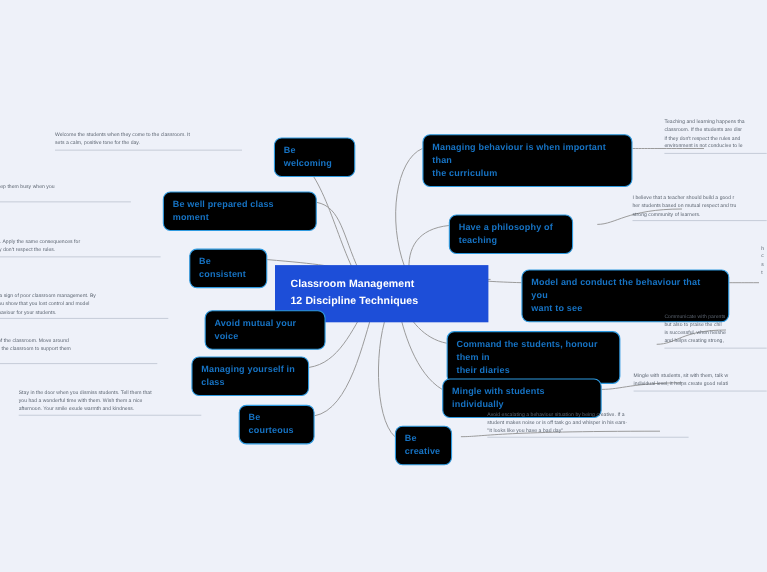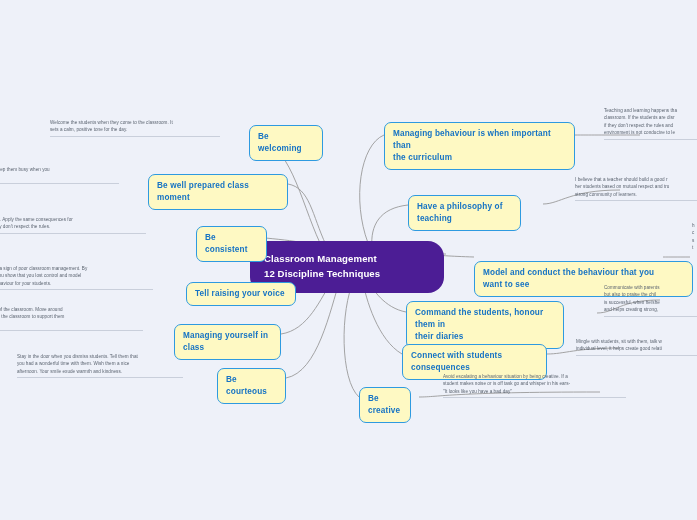--- a/index.html
+++ b/index.html
@@ -23,36 +23,36 @@
   #connectors {
     position: absolute;
     left: 0; top: 0;
     width: 697px;
     height: 520px;
     pointer-events: none;
   }
   .node {
     position: absolute;
     box-sizing: border-box;
-    background: #fef9c3;
+    background: #000000;
     border: 1.6px solid #2e9ae0;
     border-radius: 7px;
     color: #1673c4;
     font-size: 8.2px;
     font-weight: bold;
     line-height: 1.45;
     letter-spacing: 0.02em;
     padding: 5px 8px;
     white-space: pre-line;
     box-shadow: 0 0 0 0 rgba(0,0,0,0);
   }
   .node.central {
-    background: #4c1d95;
+    background: #1d4ed8;
     border: none;
-    border-radius: 16px;
+    border-radius: 0;
     color: #ffffff;
     font-size: 9.6px;
     line-height: 1.55;
     padding: 11px 14px;
     letter-spacing: 0.01em;
   }
   .note {
     position: absolute;
     box-sizing: border-box;
     color: #5b6470;
@@ -98,25 +98,25 @@
 12 Discipline Techniques</div>
 
   <div class="node" style="left:249px; top:125px; width:74px;">Be welcoming</div>
   <div class="note" style="left:50px; top:119px; width:170px;">Welcome the students when they come to the classroom. It
 sets a calm, positive tone for the day.</div>
 
   <div class="node" style="left:148px; top:174px; width:140px;">Be well prepared class moment</div>
   <div class="note" style="left:-28px; top:166px; width:147px;">material to keep them busy when you
 g</div>
 
-  <div class="node" style="left:172px; top:226px; width:71px;margin-left:24px;">Be consistent</div>
+  <div class="node" style="left:172px; top:226px; width:71px;">Be consistent</div>
   <div class="note" style="left:-30px; top:216px; width:176px;">stent is crucial. Apply the same consequences for
 ents when they don't respect the rules.</div>
 
-  <div class="node" style="left:186px; top:282px; width:110px;">Tell raising your voice</div>
+  <div class="node" style="left:186px; top:282px; width:110px;">Avoid mutual your voice</div>
   <div class="note" style="left:-32px; top:265px; width:185px;">ng the voice is a sign of poor classroom management. By
 g at students you show that you lost control and model
 appropriate behaviour for your students.</div>
 
   <div class="node" style="left:174px; top:324px; width:107px;">Managing yourself in class</div>
   <div class="note" style="left:-34px; top:306px; width:177px;">ng only in front of the classroom. Move around
 king,  navigate in the classroom to support them
 ing on a task.</div>
 
   <div class="node" style="left:217px; top:368px; width:69px;">Be courteous</div>
@@ -129,35 +129,35 @@
   <div class="note" style="left:604px; top:107px; width:120px;">Teaching and learning happens tha
 classroom. If the students are disr
 if they don't respect the rules and
 environment is not conducive to le</div>
 
   <div class="node" style="left:408px; top:195px; width:113px;">Have a philosophy of teaching</div>
   <div class="note" style="left:575px; top:176px; width:136px;">I believe that  a teacher should build a good r
 her students based on mutual respect and tru
 strong community of learners.</div>
 
-  <div class="node" style="left:474px; top:261px; width:219px;">Model and conduct the behaviour that you
+  <div class="node" style="left:474px; top:245px; width:189px;">Model and conduct the behaviour that you
 want to see</div>
   <div class="note" style="left:692px; top:222px; width:40px; border-bottom:none;">h
 c
 s
 t</div>
 
   <div class="node" style="left:406px; top:301px; width:158px;">Command the students, honour them in
 their diaries</div>
   <div class="note" style="left:604px; top:284px; width:118px;">Communicate with parents
 but also to praise the chil
 is successful, when he/she
 and helps creating strong,</div>
 
-  <div class="node" style="left:402px; top:344px; width:145px;">Connect with students consequences</div>
+  <div class="node" style="left:402px; top:344px; width:145px;">Mingle with students individually</div>
   <div class="note" style="left:576px; top:338px; width:140px;">Mingle with students, sit with them, talk w
 individual level, it helps create good relati</div>
 
   <div class="node" style="left:359px; top:387px; width:52px;">Be creative</div>
   <div class="note" style="left:443px; top:373px; width:183px;">Avoid escalating a behaviour situation by being creative. If a
 student makes noise or is off task go and whisper in his ears-
 "It looks like you have a bad day"</div>
 
 </div>
 

